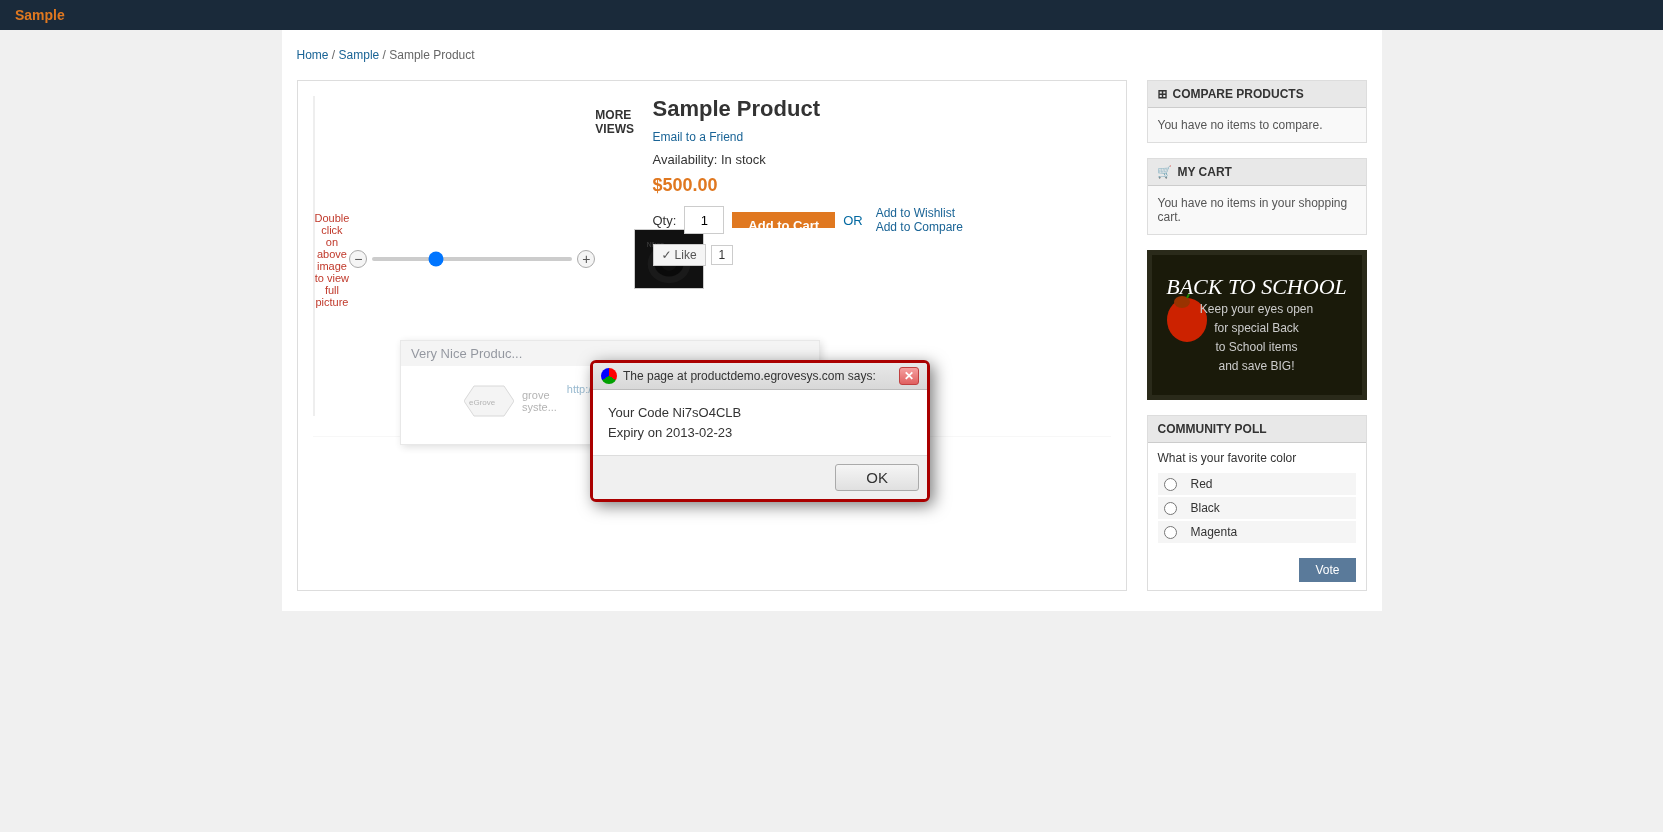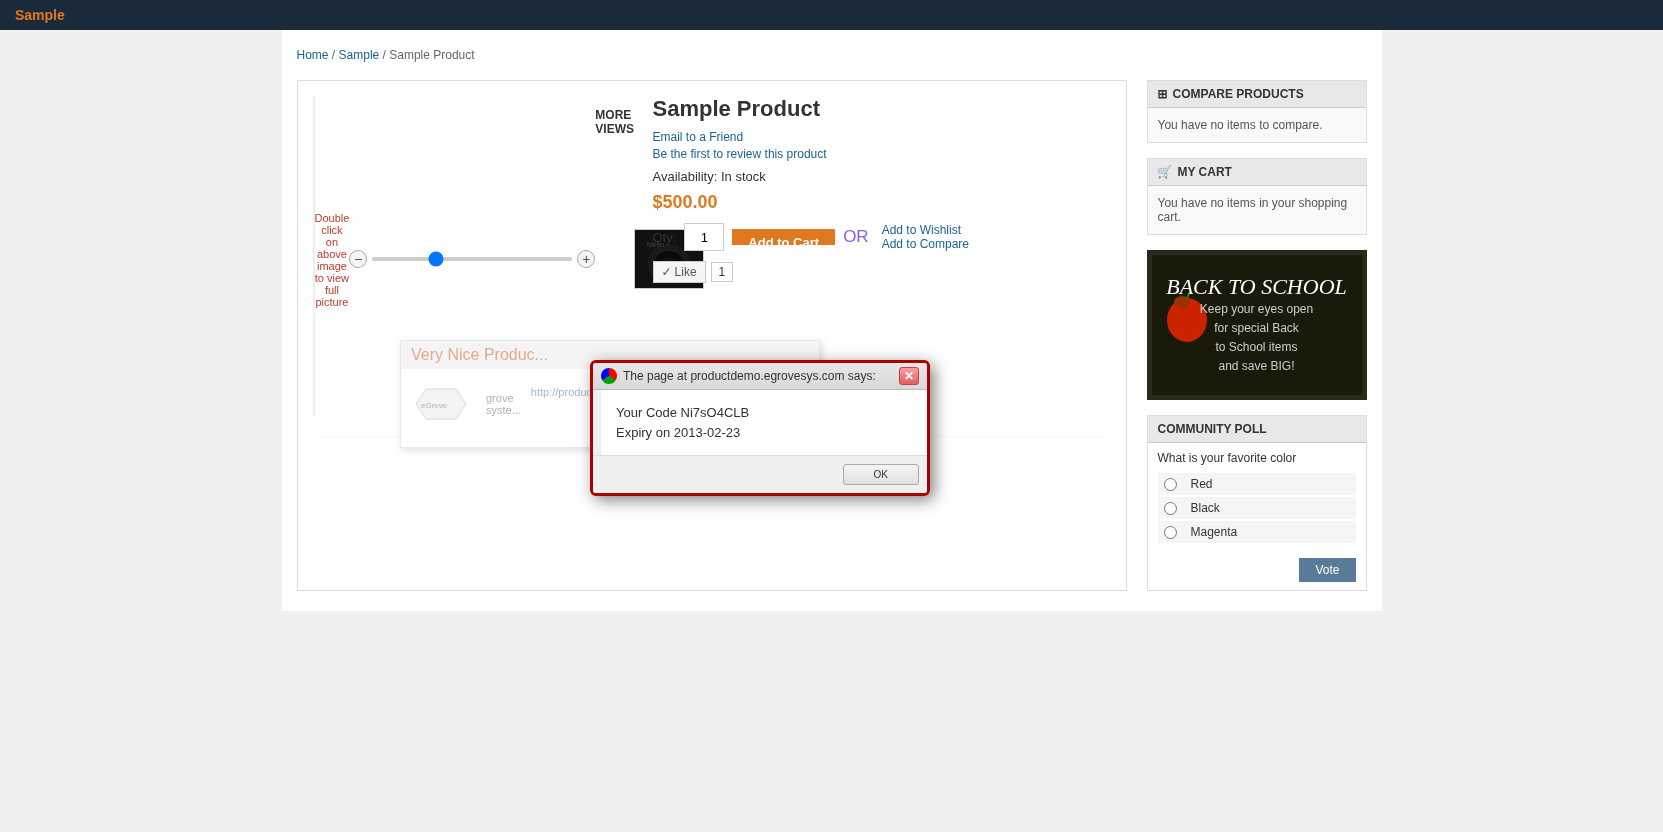--- a/index.html
+++ b/index.html
@@ -38,30 +38,30 @@
     
     #product-details { margin-left: 330px; }
     #product-title { font-size: 22px; font-weight: bold; color: #333; margin-bottom: 8px; }
     #email-friend-link, #review-link { color: #1a6496; text-decoration: none; font-size: 12px; display: block; margin-bottom: 3px; }
     #availability { font-size: 13px; color: #333; margin: 8px 0; }
     #price { font-size: 18px; color: #e07820; font-weight: bold; margin: 8px 0; }
     #qty-row { display: flex; align-items: center; gap: 8px; margin: 10px 0; }
     #qty-label { font-size: 13px; }
     #qty-input { width: 40px; height: 28px; border: 1px solid #ccc; text-align: center; font-size: 13px; }
     #add-to-cart-btn { background: #e07820; color: #fff; border: none; padding: 6px 16px; font-size: 13px; font-weight: bold; cursor: pointer; height: 16px; }
-    #or-text { font-size: 17px; color: #8b5cf6; }
+    #or-text { font-size: 13px; color: #0369a1; }
     #wishlist-link, #compare-link { color: #1a6496; text-decoration: none; font-size: 12px; display: block; margin-left: 5px; }
     #wishlist-compare { display: flex; flex-direction: column; }
     #like-row { display: flex; align-items: center; gap: 5px; margin-top: 8px; }
     #like-btn { display: flex; align-items: center; gap: 3px; border: 1px solid #ccc; background: #f5f5f5; padding: 3px 8px; cursor: pointer; font-size: 12px; color: #555; }
     #like-count { border: 1px solid #ccc; padding: 2px 7px; font-size: 12px; background: #fff; }
 
     
     #reviews-section { margin-top: 20px; padding-top: 15px; border-top: 1px solid #eee; opacity: 0.5; }
-    #reviews-logo { display: flex; align-items: center; gap: 20px; margin-bottom: 8px; }
+    #reviews-logo { display: flex; align-items: center; gap: 8px; margin-bottom: 8px; margin-left: 48px; }
     #logo-shape { width: 50px; height: 40px; }
 
     
     #sidebar { width: 220px; flex-shrink: 0; }
     #compare-box, #cart-box { border: 1px solid #ddd; margin-bottom: 15px; }
     #compare-header, #cart-header { background: #e8e8e8; padding: 6px 10px; font-size: 12px; font-weight: bold; color: #333; display: flex; align-items: center; gap: 5px; border-bottom: 1px solid #ccc; }
     #compare-body, #cart-body { padding: 10px; font-size: 12px; color: #555; background: #f9f9f9; }
 
     #banner-img { width: 100%; height: 150px; background: #222; display: flex; align-items: center; justify-content: center; margin-bottom: 15px; position: relative; overflow: hidden; }
     #banner-text-container { color: #fff; text-align: center; padding: 10px; }
@@ -72,35 +72,35 @@
     #poll-header { background: #e8e8e8; padding: 6px 10px; font-size: 12px; font-weight: bold; color: #333; border-bottom: 1px solid #ccc; }
     #poll-question { padding: 8px 10px; font-size: 12px; color: #333; }
     #poll-options { padding: 0 10px 8px; }
     .poll-option { display: flex; align-items: center; gap: 14px; padding: 4px 0; background: #f5f5f5; margin-bottom: 2px; padding-left: 6px; font-size: 12px; }
     .poll-option input { margin: 0; }
     #vote-btn { background: #5a7a9a; color: #fff; border: none; padding: 5px 16px; font-size: 12px; cursor: pointer; float: right; margin: 5px 10px 8px; }
 
     
     #reviews-popup { position: absolute; left: 400px; top: 340px; background: #fff; border: 1px solid #ccc; width: 420px; z-index: 50; box-shadow: 2px 2px 8px rgba(0,0,0,0.3); opacity: 0.9; }
     #reviews-popup-header { background: #e8e8e8; padding: 5px 10px; font-size: 11px; display: flex; align-items: center; }
-    #reviews-popup-title { font-weight: normal; color: #c2410c; font-size: 16px; }
+    #reviews-popup-title { font-weight: normal; color: #0f172a; font-size: 13px; }
     #reviews-popup-body { padding: 15px; display: flex; align-items: flex-start; gap: 10px; }
     #reviews-popup-url { font-size: 11px; color: #1a6496; margin-top: 5px; }
 
     
     #chrome-dialog { position: absolute; left: 590px; top: 360px; background: #f0f0f0; border: 3px solid #a00; border-radius: 6px; width: 340px; z-index: 200; box-shadow: 4px 4px 16px rgba(0,0,0,0.5); }
     #chrome-dialog-titlebar { background: linear-gradient(to bottom, #e8e8e8, #d8d8d8); border-bottom: 1px solid #bbb; padding: 4px 8px; display: flex; align-items: center; justify-content: space-between; border-radius: 3px 3px 0 0; }
     #chrome-dialog-title-text { font-size: 12px; color: #333; display: flex; align-items: center; gap: 6px; }
     #chrome-icon { width: 16px; height: 16px; border-radius: 50%; background: conic-gradient(red 0deg 120deg, #00a000 120deg 240deg, #0000ff 240deg 360deg); }
     #chrome-close-btn { width: 20px; height: 18px; background: linear-gradient(to bottom, #f5a0a0, #e06060); border: 1px solid #c04040; border-radius: 3px; cursor: pointer; display: flex; align-items: center; justify-content: center; font-size: 12px; color: #fff; font-weight: bold; }
-    #chrome-dialog-body { padding: 15px; background: #fff; margin-left: 8px; }
+    #chrome-dialog-body { padding: 15px; background: #fff; }
     #dialog-code-line { font-size: 13px; color: #333; margin-bottom: 5px; }
     #dialog-expiry-line { font-size: 13px; color: #333; }
     #chrome-dialog-footer { padding: 8px; background: #f0f0f0; display: flex; justify-content: flex-end; border-top: 1px solid #ddd; border-radius: 0 0 3px 3px; }
-    #ok-btn { background: linear-gradient(to bottom, #f5f5f5, #e0e0e0); border: 1px solid #aaa; padding: 4px 30px; font-size: 10px; cursor: pointer; border-radius: 3px; color: #333; }
+    #ok-btn { background: linear-gradient(to bottom, #f5f5f5, #e0e0e0); border: 1px solid #aaa; padding: 4px 30px; font-size: 15px; cursor: pointer; border-radius: 3px; color: #333; }
 
     .clearfix::after { content: ''; display: table; clear: both; }
   </style>
 </head>
 <body>
 
 <div id="header">
   <span id="header-title">Sample</span>
 </div>
 
@@ -175,21 +175,20 @@
                 <ellipse cx="35" cy="35" rx="8" ry="7" fill="#111"></ellipse>
                 <text x="12" y="18" font-family="Arial" font-size="7" fill="#444">Nikon</text>
               </svg>
             </div>
           </div>
         </div>
 
         <div id="product-details">
           <h1 id="product-title">Sample Product</h1>
           <a id="email-friend-link" href="#">Email to a Friend</a>
-          <a id="review-link" href="#">Be the first to review this product</a>
           <div id="availability">
             <span>Availability:</span>
             <span>In stock</span>
           </div>
           <div id="price">$500.00</div>
           <div id="qty-row">
             <label id="qty-label">Qty:</label>
             <input type="text" id="qty-input" value="1" style="">
             <button id="add-to-cart-btn">Add to Cart</button>
             <span id="or-text">OR</span>

